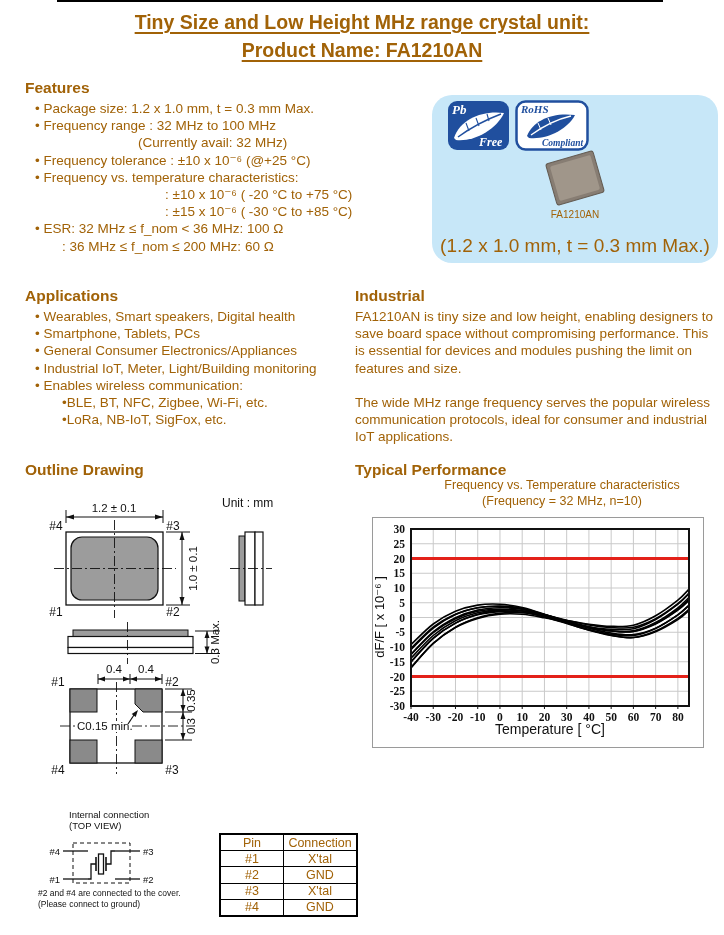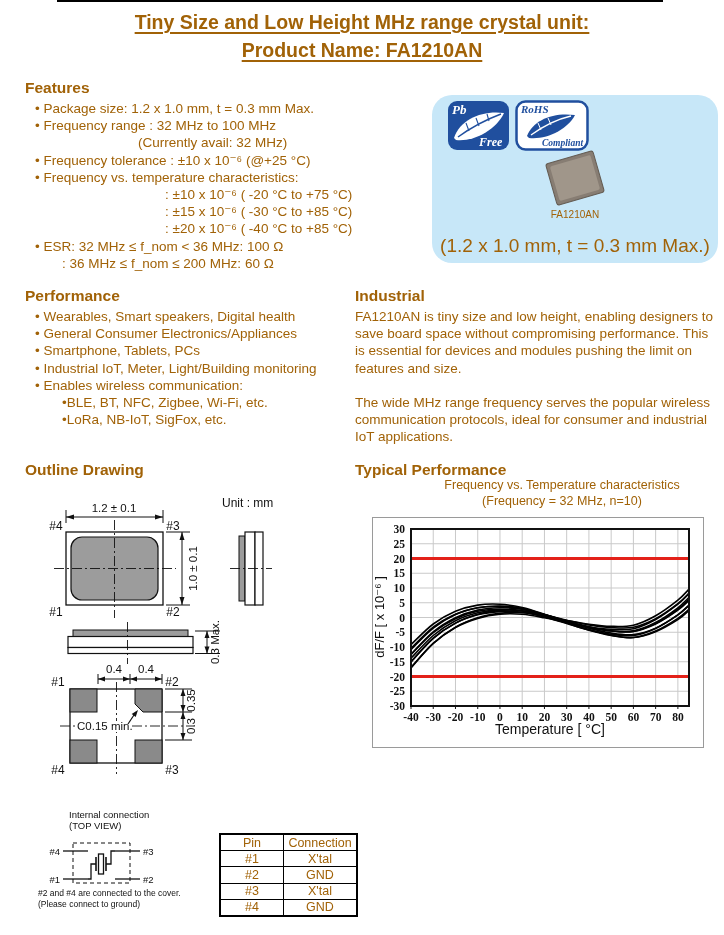--- a/index.html
+++ b/index.html
@@ -60,21 +60,20 @@
   <div class="sec" style="left:25px;top:79px;">
     <div class="h">Features</div>
     <div class="blist">
       <div class="bl">• Package size: 1.2 x 1.0 mm, t = 0.3 mm Max.</div>
       <div class="bl">• Frequency range : 32 MHz to 100 MHz</div>
       <div class="i2">(Currently avail: 32 MHz)</div>
       <div class="bl">• Frequency tolerance : ±10 x 10⁻⁶ (@+25 °C)</div>
       <div class="bl">• Frequency vs. temperature characteristics:</div>
       <div class="i3">: ±10 x 10⁻⁶ ( -20 °C to +75 °C)</div>
       <div class="i3">: ±15 x 10⁻⁶ ( -30 °C to +85 °C)</div>
-      <div class="i3">: ±20 x 10⁻⁶ ( -40 °C to +85 °C)</div>
       <div class="bl">• ESR: 32 MHz ≤ f_nom &lt; 36 MHz: 100 Ω</div>
       <div class="i1">: 36 MHz ≤ f_nom ≤ 200 MHz: 60 Ω</div>
     </div>
   </div>
 
   <div class="bluebox"></div>
   <svg class="pbbadge" viewBox="0 0 63 51">
     <rect x="1" y="1" width="61" height="49" rx="9" fill="#204f9e"></rect>
     <path d="M7,38 C13,19 36,10 57,13 C49,30 27,42 9,40 Z" fill="#ffffff"></path>
     <path d="M11,37 C22,29 38,20 54,14" stroke="#204f9e" stroke-width="1.5" fill="none"></path>
@@ -90,25 +89,25 @@
     <text x="6" y="13" class="bdgtxt" font-size="11" fill="#204f9e">RoHS</text>
     <text x="27" y="46" class="bdgtxt" font-size="9.5" fill="#204f9e">Compliant</text>
   </svg>
   <div class="chip">
       <div class="chipface"></div>
     </div>
   <div class="chipname">FA1210AN</div>
   <div class="chipdims">(1.2 x 1.0 mm, t = 0.3 mm Max.)</div>
 
   <div class="sec" style="left:25px;top:287px;">
-    <div class="h">Performance</div>
+    <div class="h">Applications</div>
     <div class="blist">
       <div class="bl">• Wearables, Smart speakers, Digital health</div>
+      <div class="bl">• Smartphone, Tablets, PCs</div>
       <div class="bl">• General Consumer Electronics/Appliances</div>
-      <div class="bl">• Smartphone, Tablets, PCs</div>
       <div class="bl">• Industrial IoT, Meter, Light/Building monitoring</div>
       <div class="bl">• Enables wireless communication:</div>
       <div class="isub">•BLE, BT, NFC, Zigbee, Wi-Fi, etc.</div>
       <div class="isub">•LoRa, NB-IoT, SigFox, etc.</div>
     </div>
   </div>
 
   <div class="sec desc" style="left:355px;top:287px;width:366px;">
     <div class="h">Industrial</div>
     <p>FA1210AN is tiny size and low height, enabling designers to save board space without compromising performance. This is essential for devices and modules pushing the limit on features and size.</p>

